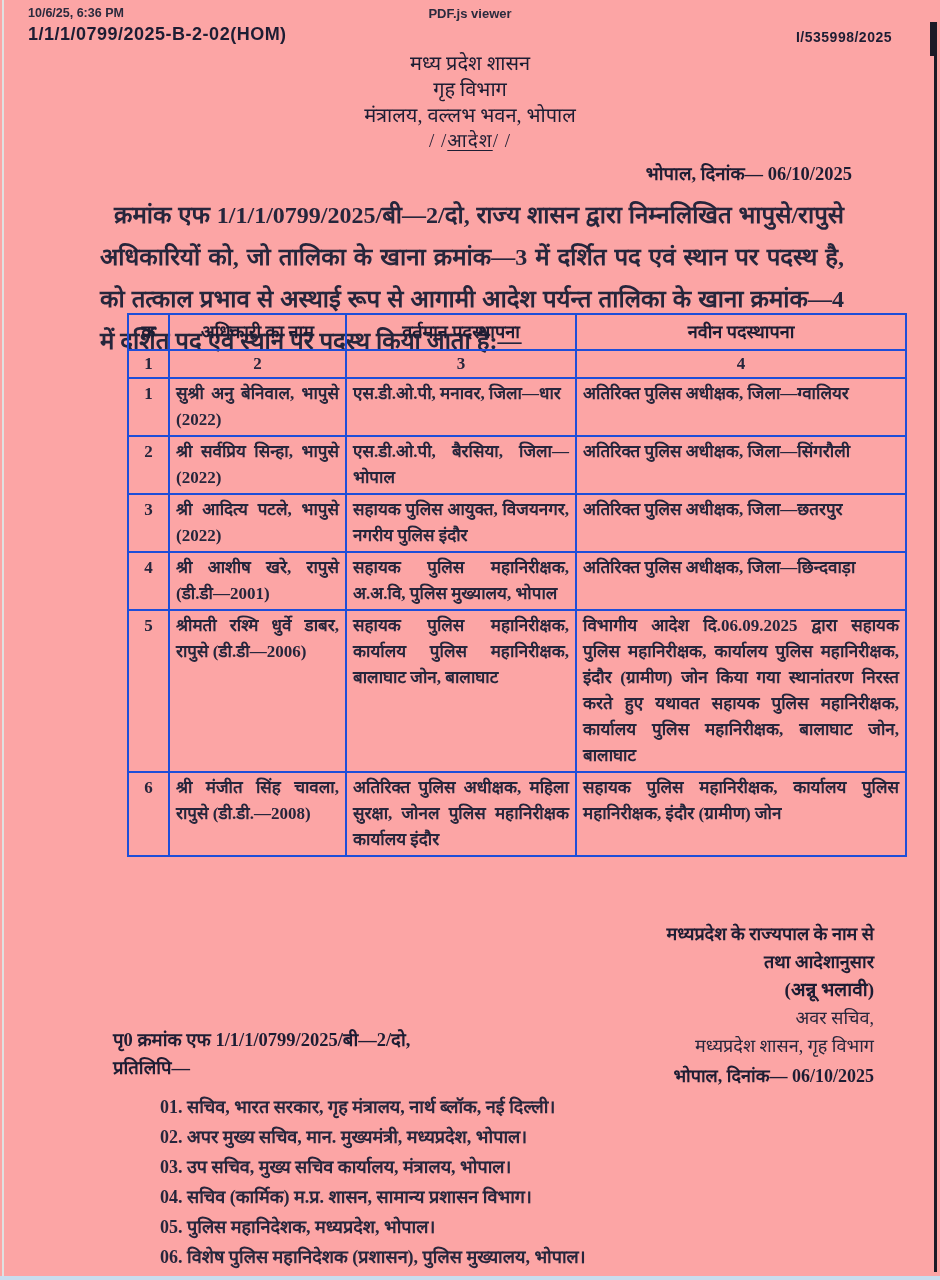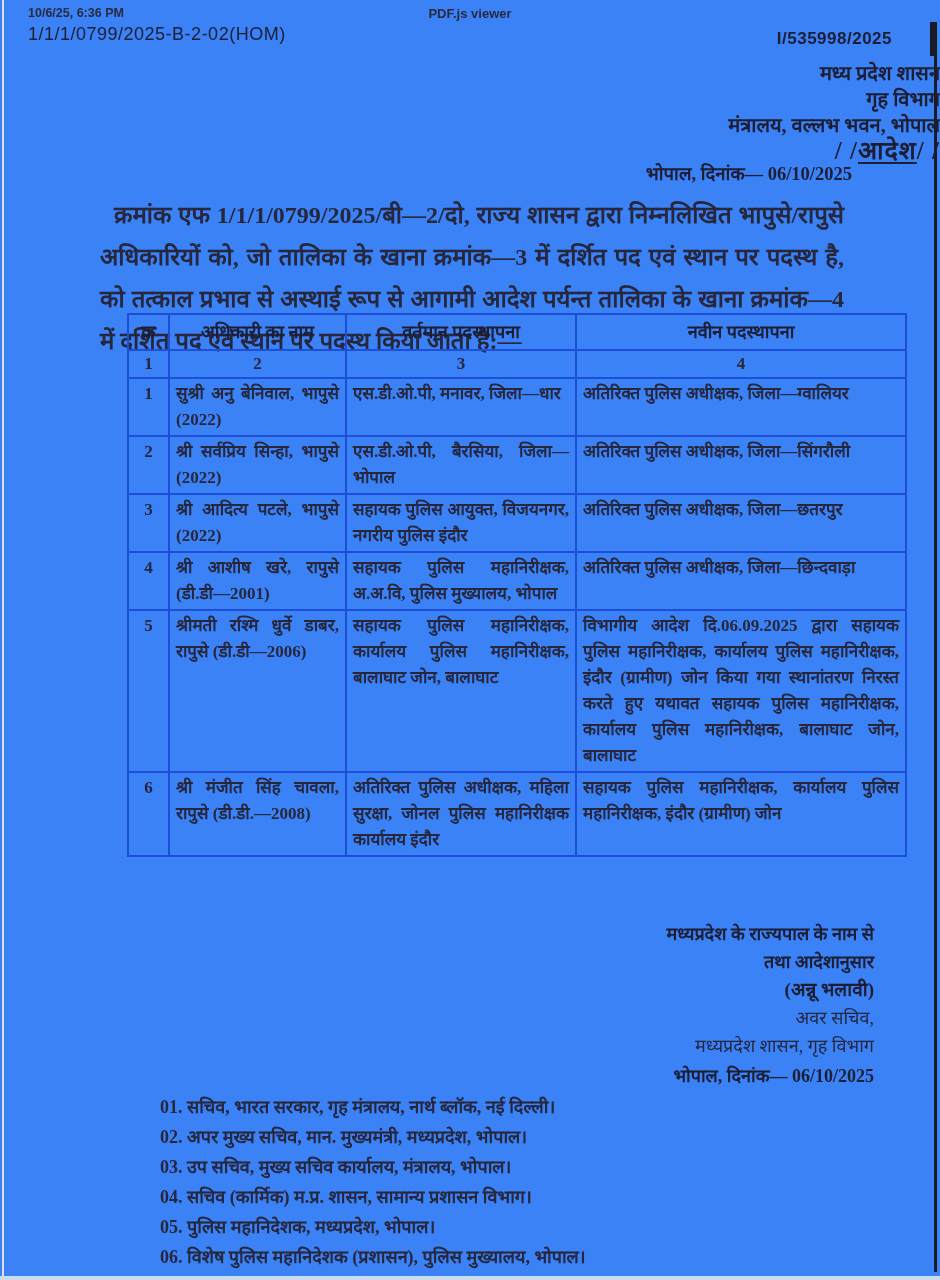--- a/index.html
+++ b/index.html
@@ -1,33 +1,33 @@
 <!DOCTYPE html>
 <html><head>
 <meta charset="utf-8">
 <style>
   html,body{margin:0;padding:0;background:#e9e9e9;}
   .page{
     position:relative; width:940px; height:1280px; margin:0 auto;
-    background:#3b82f6; overflow:hidden;
+    background:#fca5a5; overflow:hidden;
     font-family:"Liberation Serif","DejaVu Serif",serif;
     color:#23233a;
   }
   .left-edge{position:absolute;left:2px;top:0;bottom:0;width:2px;background:#e0e0e0;}
   .right-edge{position:absolute;right:3px;top:22px;bottom:8px;width:3px;background:#1b1b26;}
   .right-notch{position:absolute;right:3px;top:22px;width:7px;height:34px;background:#1b1b26;}
   .bottom-strip{position:absolute;left:0;right:0;bottom:0;height:4px;background:#c9ddee;}
 
   .viewer-meta{position:absolute;top:6px;left:28px;font-family:"Liberation Sans","DejaVu Sans",sans-serif;font-size:12.5px;font-weight:bold;color:#2a2a3d;}
   .viewer-title{position:absolute;top:6px;left:0;width:100%;text-align:center;font-family:"Liberation Sans","DejaVu Sans",sans-serif;font-size:13px;font-weight:bold;color:#2a2a3d;}
-  .ref-left{position:absolute;top:24px;left:28px;font-family:"Liberation Sans","DejaVu Sans",sans-serif;font-size:18px;font-weight:normal;letter-spacing:.5px;color:#1d1d33;}
-  .ref-right{position:absolute;top:29px;right:48px;font-family:"Liberation Sans","DejaVu Sans",sans-serif;font-size:17px;font-weight:bold;letter-spacing:.5px;color:#1d1d33;}
+  .ref-left{position:absolute;top:24px;left:28px;font-family:"Liberation Sans","DejaVu Sans",sans-serif;font-size:18px;font-weight:bold;letter-spacing:.5px;color:#1d1d33;}
+  .ref-right{position:absolute;top:29px;right:48px;font-family:"Liberation Sans","DejaVu Sans",sans-serif;font-size:14px;font-weight:bold;letter-spacing:.5px;color:#1d1d33;}
 
-  .doc-head{position:absolute;top:60px;left:0;width:100%;text-align:right;font-weight:bold;font-size:20px;line-height:26px;color:#1d1d33;}
-  .order-line{font-size:25px;letter-spacing:1px;}
+  .doc-head{position:absolute;top:50px;left:0;width:100%;text-align:center;font-weight:normal;font-size:20px;line-height:26px;color:#1d1d33;}
+  .order-line{font-size:19px;letter-spacing:1px;}
   .order-word{text-decoration:underline;text-underline-offset:3px;}
 
   .date-line{position:absolute;top:160px;right:88px;font-weight:bold;font-size:18.5px;color:#1d1d33;}
 
   .intro{position:absolute;top:194px;left:100px;width:744px;font-size:24px;line-height:42px;text-align:justify;text-indent:14px;font-weight:bold;color:#26263c;}
 
   table.order-table{
     position:absolute;top:313px;left:127px;width:778px;
     border-collapse:collapse;table-layout:fixed;
   }
@@ -137,20 +137,24 @@
 
   <div class="sig-block">
     <div>मध्यप्रदेश के राज्यपाल के नाम से</div>
     <div>तथा आदेशानुसार</div>
     <div class="sig-name">(अन्नू भलावी)</div>
     <div class="sig-post">अवर सचिव,</div>
     <div class="sig-dept">मध्यप्रदेश शासन, गृह विभाग</div>
     <div class="sig-date">भोपाल, दिनांक— 06/10/2025</div>
   </div>
 
+  <div class="endorsement">
+    <div>पृ0 क्रमांक एफ 1/1/1/0799/2025/बी—2/दो,</div>
+    <div>प्रतिलिपि—</div>
+  </div>
 
   <ul class="copy-list">
     <li>01. सचिव, भारत सरकार, गृह मंत्रालय, नार्थ ब्लॉक, नई दिल्ली।</li>
     <li>02. अपर मुख्य सचिव, मान. मुख्यमंत्री, मध्यप्रदेश, भोपाल।</li>
     <li>03. उप सचिव, मुख्य सचिव कार्यालय, मंत्रालय, भोपाल।</li>
     <li>04. सचिव (कार्मिक) म.प्र. शासन, सामान्य प्रशासन विभाग।</li>
     <li>05. पुलिस महानिदेशक, मध्यप्रदेश, भोपाल।</li>
     <li>06. विशेष पुलिस महानिदेशक (प्रशासन), पुलिस मुख्यालय, भोपाल।</li>
   </ul>
 </div>

